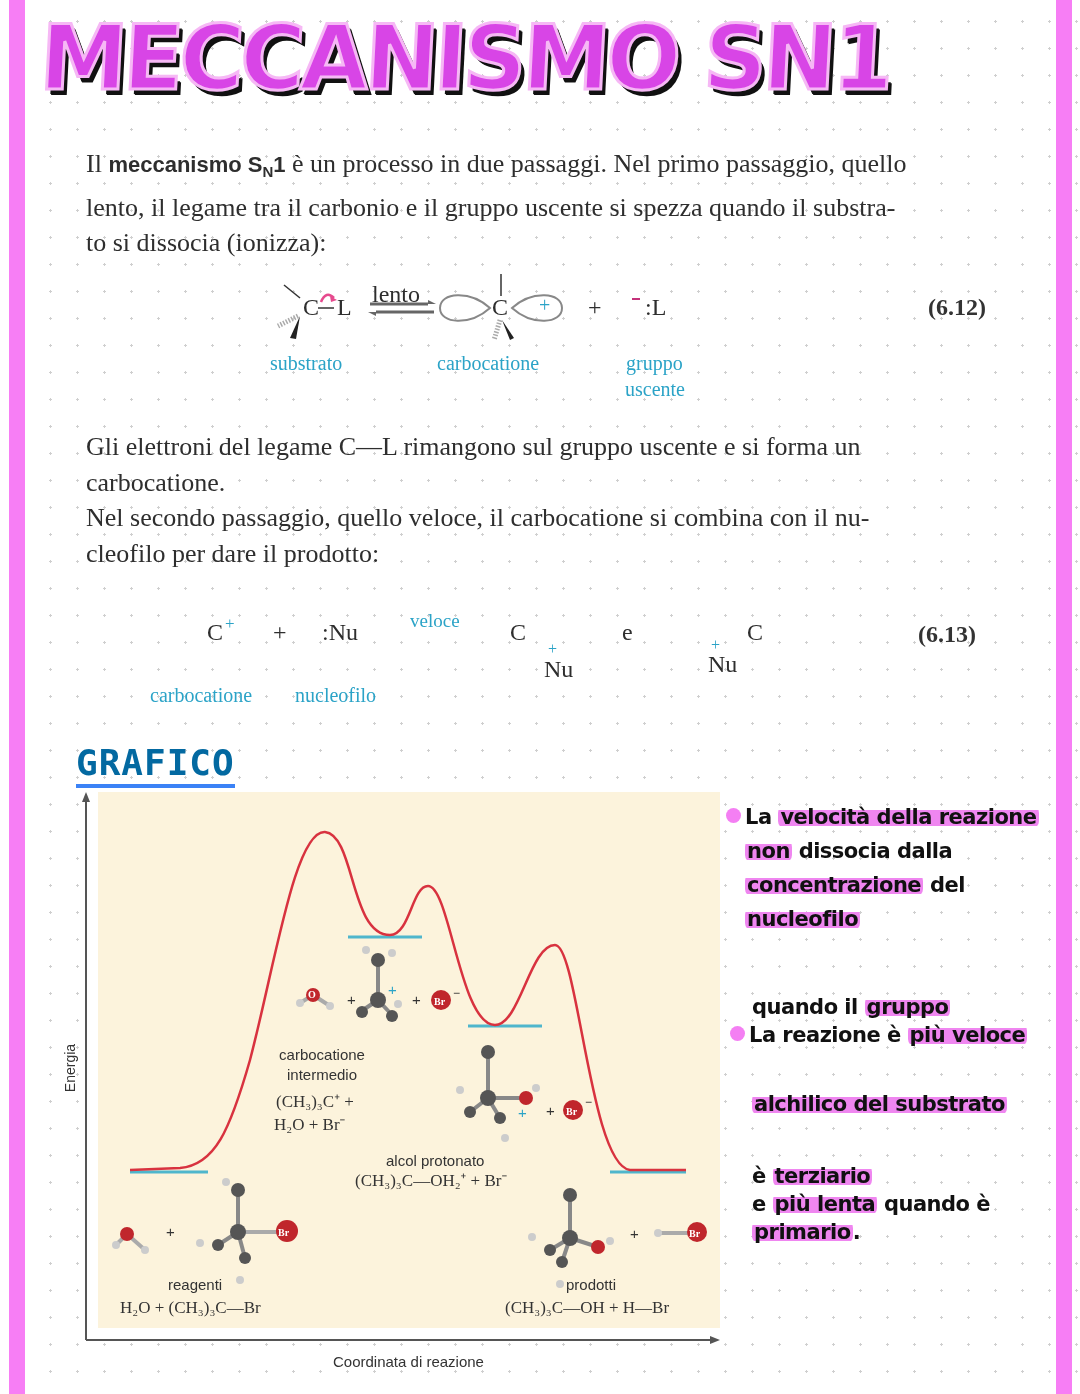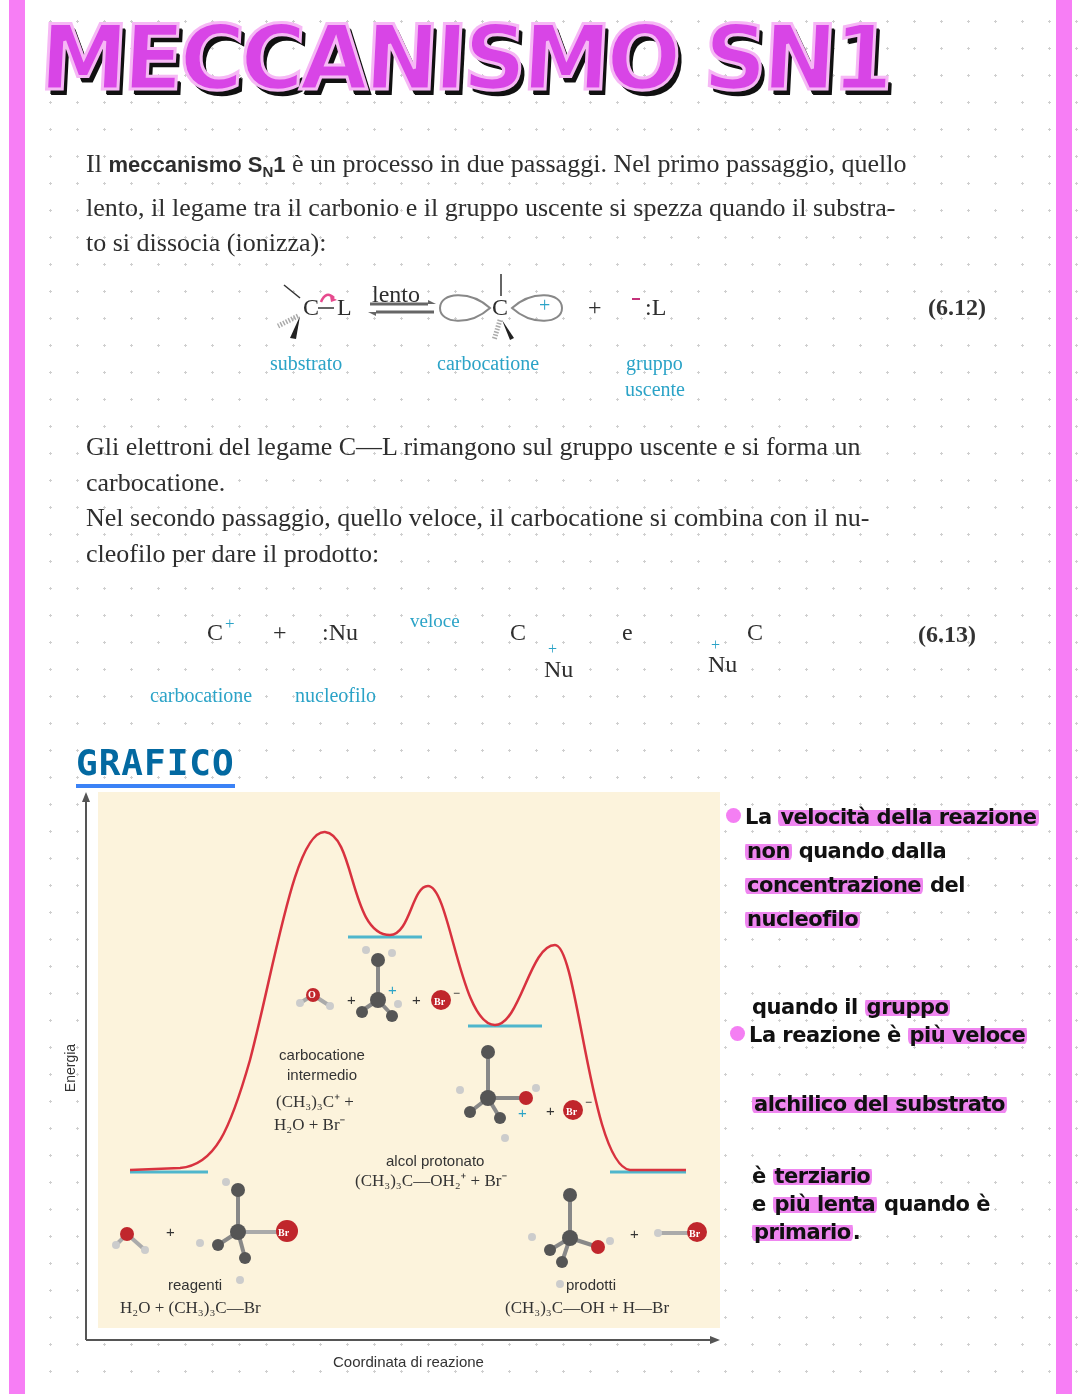--- a/index.html
+++ b/index.html
@@ -274,21 +274,21 @@
 <div class="chart-text" style="left:168px; top:1275px;">reagenti</div>
 <div class="chart-formula" style="left:120px; top:1297px;text-align:right;">H₂O + (CH₃)₃C—Br</div>
 <div class="chart-text" style="left:566px; top:1275px;">prodotti</div>
 <div class="chart-formula" style="left:505px; top:1297px;">(CH₃)₃C—OH + H—Br</div>
 
 <div class="ylabel">Energia</div>
 <div class="xlabel">Coordinata di reazione</div>
 
 <div class="notes" id="note1" style="top:800px;">
     <div class="line"><span class="dot"></span><span>La </span><span class="hl">velocità della reazione</span></div>
-    <div class="line" style="padding-left: 19px;"><span class="hl">non</span><span> quando dalla</span></div>
+    <div class="line" style="padding-left: 19px;"><span class="hl">non</span><span> dissocia dalla</span></div>
     <div class="line" style="padding-left: 19px;"><span class="hl">concentrazione</span><span> del</span></div>
     <div class="line" style="padding-left: 19px;"><span class="hl">nucleofilo</span></div>
   </div>
 <div class="notes" id="note2" style="top:993px; left:730px;">
     <div class="line tight" style="padding-left: 22px;"><span>quando il </span><span class="hl">gruppo</span></div>
     <div class="line tight"><span class="dot"></span><span>La reazione è </span><span class="hl">più veloce</span></div>
     <div class="line tight" style="padding-left: 22px; margin-top: 41px;"><span class="hl">alchilico del substrato</span></div>
     <div class="line tight" style="padding-left: 22px; margin-top: 44px;"><span>è </span><span class="hl">terziario</span></div>
     <div class="line tight" style="padding-left: 22px;"><span>e </span><span class="hl">più lenta</span><span> quando è</span></div>
     <div class="line tight" style="padding-left: 22px;"><span class="hl">primario</span><span>.</span></div>

